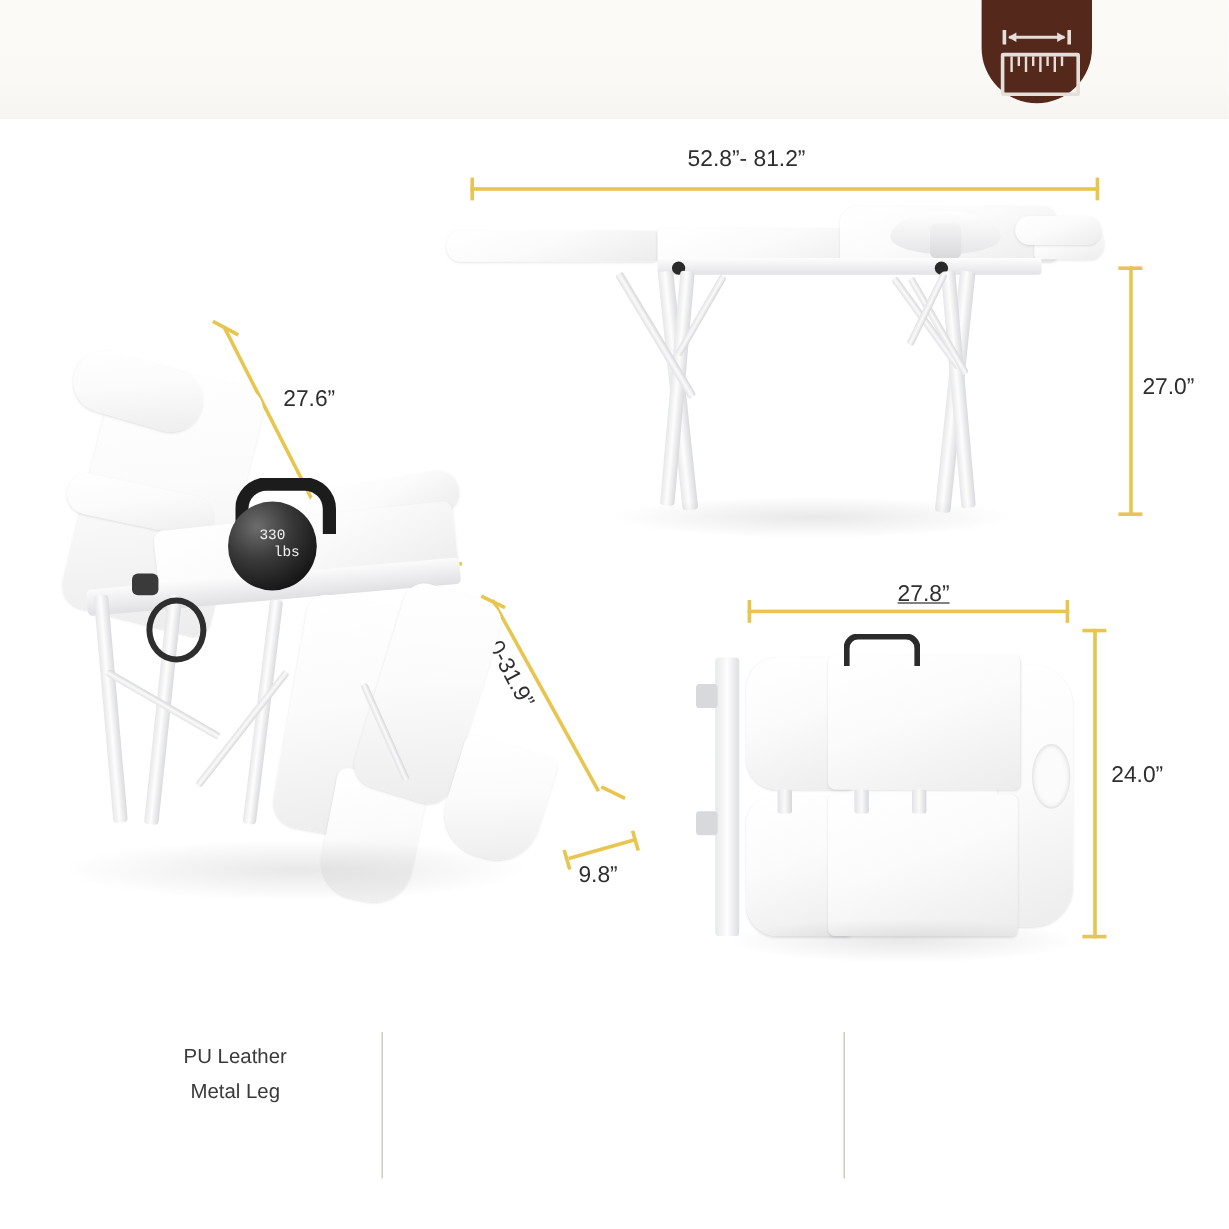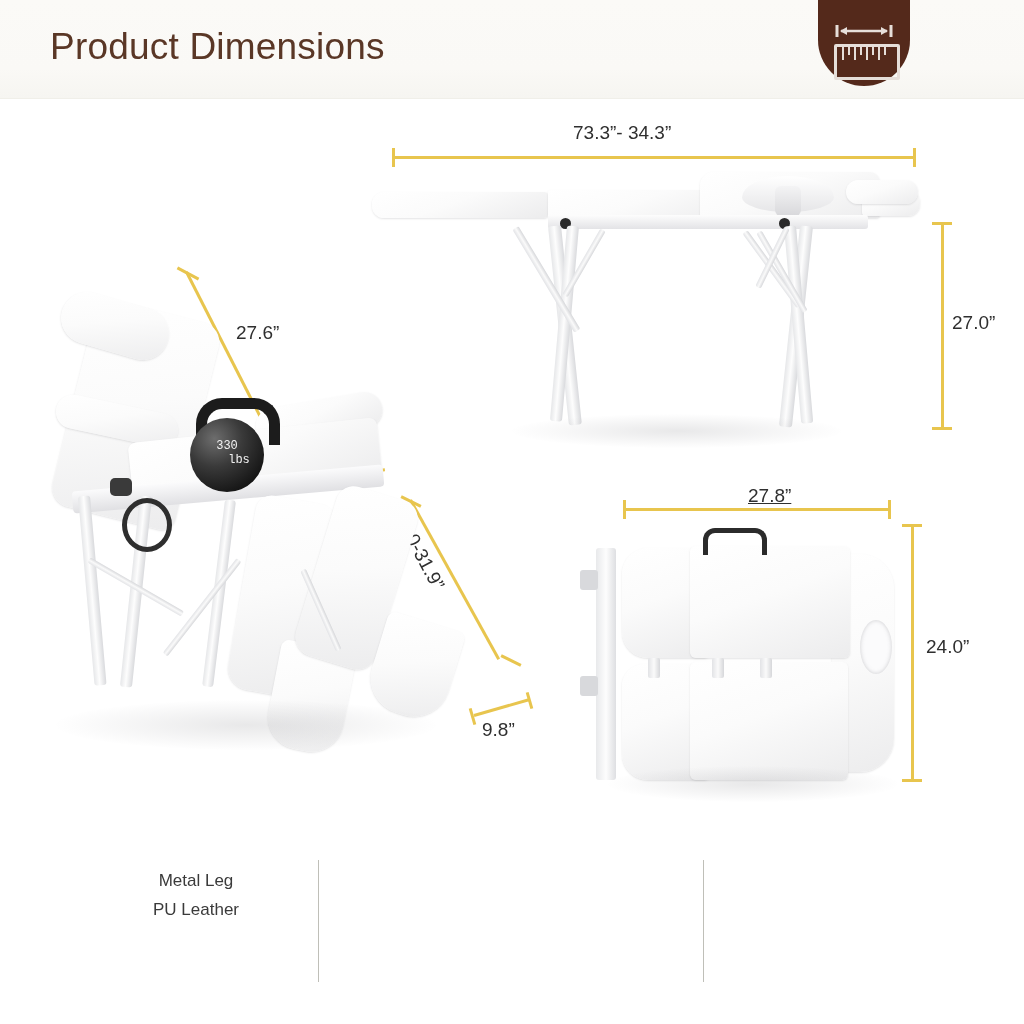--- a/index.html
+++ b/index.html
@@ -89,21 +89,20 @@
     letter-spacing:.2px;
   }
   .spec-line{font-size:17px;color:#3a3a3a;line-height:29px;white-space:nowrap;}
 </style>
 </head>
 <body>
 
 <div class="page">
 
   <div class="header">
-    <div class="page-title">Product Dimensions</div>
 
     <div class="badge">
       <svg class="badge-arrow" viewBox="0 0 60 14">
         <line x1="3" y1="1" x2="3" y2="13" stroke="#e6ded9" stroke-width="3"></line>
         <line x1="57" y1="1" x2="57" y2="13" stroke="#e6ded9" stroke-width="3"></line>
         <line x1="7" y1="7" x2="53" y2="7" stroke="#e6ded9" stroke-width="2.6"></line>
         <polygon points="6,7 13,3 13,11" fill="#e6ded9"></polygon>
         <polygon points="54,7 47,3 47,11" fill="#e6ded9"></polygon>
       </svg>
       <div class="badge-ruler">
@@ -117,21 +116,21 @@
           <i style="left:47px;height:8px"></i>
       </div>
     </div>
   </div>
 
   <div>
 
     <div class="gold-line" style="left:392px;top:156px;width:524px;height:3px;"></div>
     <div class="gold-cap" style="left:392px;top:148px;width:3px;height:19px;"></div>
     <div class="gold-cap" style="left:913px;top:148px;width:3px;height:19px;"></div>
-    <div class="dim-label" style="left:573px;top:122px;">73.3”- 34.3”</div>
+    <div class="dim-label" style="left:573px;top:122px;">52.8”- 81.2”</div>
 
     <div class="gold-line" style="left:941px;top:222px;width:3px;height:208px;"></div>
     <div class="gold-cap" style="left:932px;top:222px;width:20px;height:3px;"></div>
     <div class="gold-cap" style="left:932px;top:427px;width:20px;height:3px;"></div>
     <div class="dim-label" style="left:952px;top:312px;">27.0”</div>
 
     <div class="prod pad" style="left:372px;top:192px;width:176px;height:26px;border-radius:12px 4px 4px 12px;"></div>
     <div class="prod pad" style="left:548px;top:190px;width:196px;height:28px;border-radius:3px;"></div>
     <div class="prod pad" style="left:700px;top:172px;width:180px;height:46px;border-radius:14px 10px 4px 4px;"></div>
     <div class="prod" style="left:742px;top:176px;width:92px;height:36px;border-radius:50%/60% 60% 40% 40%;background:linear-gradient(180deg,#ffffff,#e6e6e8);"></div>
@@ -246,22 +245,22 @@
     <div class="prod bar" style="left:760px;top:658px;width:12px;height:20px;"></div>
 
     <div class="shadow-soft" style="left:608px;top:766px;width:290px;height:36px;"></div>
   </div>
 
   <div class="spec">
     <div class="spec-div" style="left:318px;"></div>
     <div class="spec-div" style="left:703px;"></div>
 
     <div class="spec-col" style="left:96px;top:14px;width:200px;">
+      <div class="spec-line">PU Leather</div>
       <div class="spec-line">Metal Leg</div>
-      <div class="spec-line">PU Leather</div>
     </div>
 
 
     <div class="spec-col" style="left:728px;top:14px;width:220px;">
     </div>
   </div>
 
 </div>
 
 </body></html>

